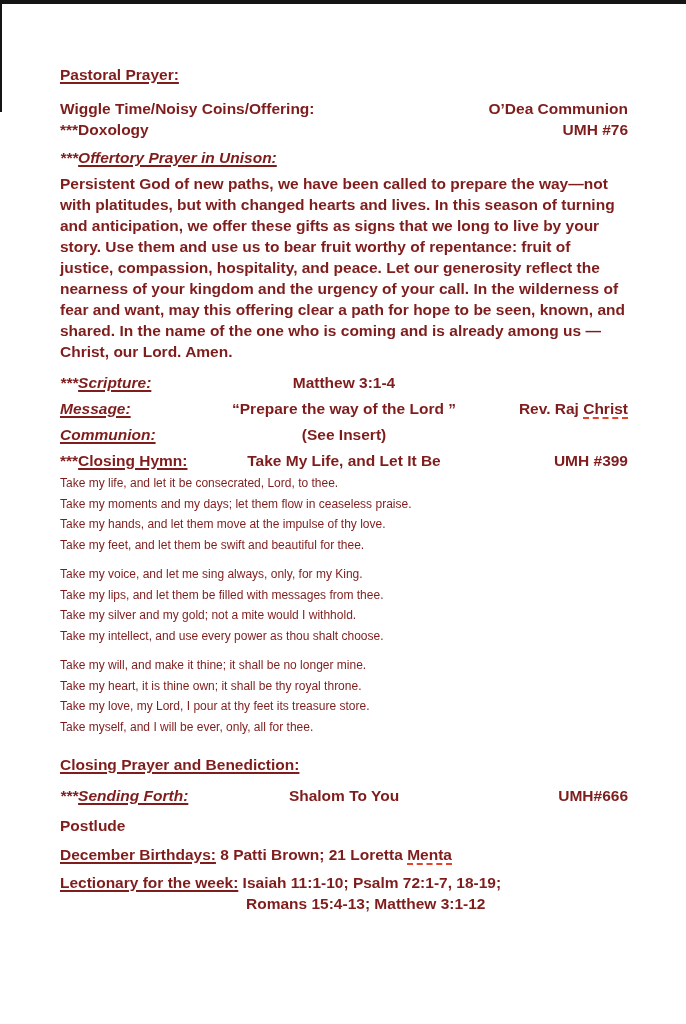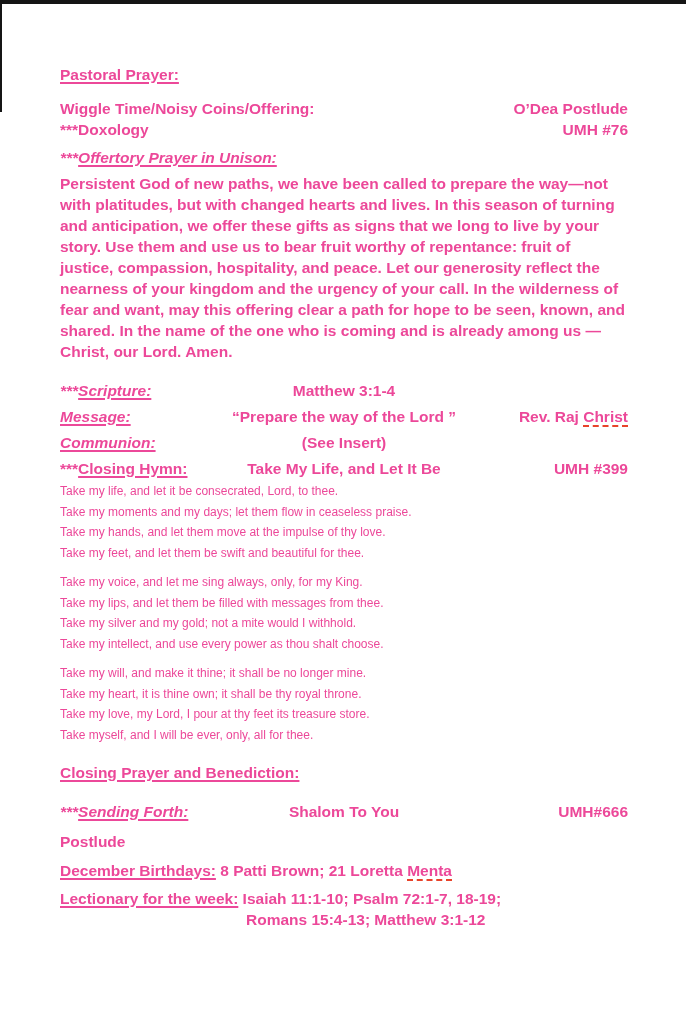--- a/index.html
+++ b/index.html
@@ -1,28 +1,28 @@
 <!DOCTYPE html>
 <html><head>
 <meta charset="utf-8">
 <style>
   html,body{margin:0;padding:0;background:#ffffff;}
   .page{position:relative;width:686px;height:1024px;background:#ffffff;overflow:hidden;
-        font-family:"Liberation Sans",sans-serif;color:#ec4899;}
+        font-family:"Liberation Sans",sans-serif;color:#7f1d1d;}
   .edge-top{position:absolute;top:0;left:0;width:686px;height:4px;background:#151515;}
   .edge-left{position:absolute;top:0;left:0;width:2px;height:112px;background:#151515;}
   .content{position:absolute;left:60px;top:64px;width:568px;
            font-size:15.5px;font-weight:700;line-height:21px;}
   .u{text-decoration:underline;text-decoration-thickness:1.5px;text-underline-offset:2px;}
   .it{font-style:italic;}
   .row{position:relative;height:21px;}
   .row .l{position:absolute;left:0;top:0;white-space:nowrap;}
   .row .c{position:absolute;left:0;right:0;top:0;text-align:center;white-space:nowrap;}
   .row .r{position:absolute;right:0;top:0;white-space:nowrap;}
-  .mt13{margin-top:13px;} .mt10{margin-top:18px;} .mt9{margin-top:9px;}
+  .mt13{margin-top:13px;} .mt10{margin-top:10px;} .mt9{margin-top:9px;}
   .mt8{margin-top:8px;}  .mt7{margin-top:7px;}  .mt5{margin-top:5px;}
   .mt2{margin-top:2px;}  .mt17{margin-top:17px;}
   .para{margin-top:5px;text-align:left;}
   .verse{font-weight:400;font-size:12px;line-height:20.5px;}
   .flag{border-bottom:2.5px dashed #e8432a;padding-bottom:0;}
   .lect-line2{margin-left:186px;}
 </style>
 </head>
 <body>
 
@@ -31,21 +31,21 @@
   <div class="edge-left"></div>
 
   <div class="content">
 
     <div class="row">
       <span class="l u">Pastoral Prayer:</span>
     </div>
 
     <div class="row mt13">
       <span class="l">Wiggle Time/Noisy Coins/Offering:</span>
-      <span class="r">O’Dea Postlude</span>
+      <span class="r">O’Dea Communion</span>
     </div>
 
     <div class="row">
       <span class="l">***Doxology</span>
       <span class="r">UMH #76</span>
     </div>
 
     <div class="row mt7 it">
       <span class="l"><span>***</span><span class="u">Offertory Prayer in Unison:</span></span>
     </div>

